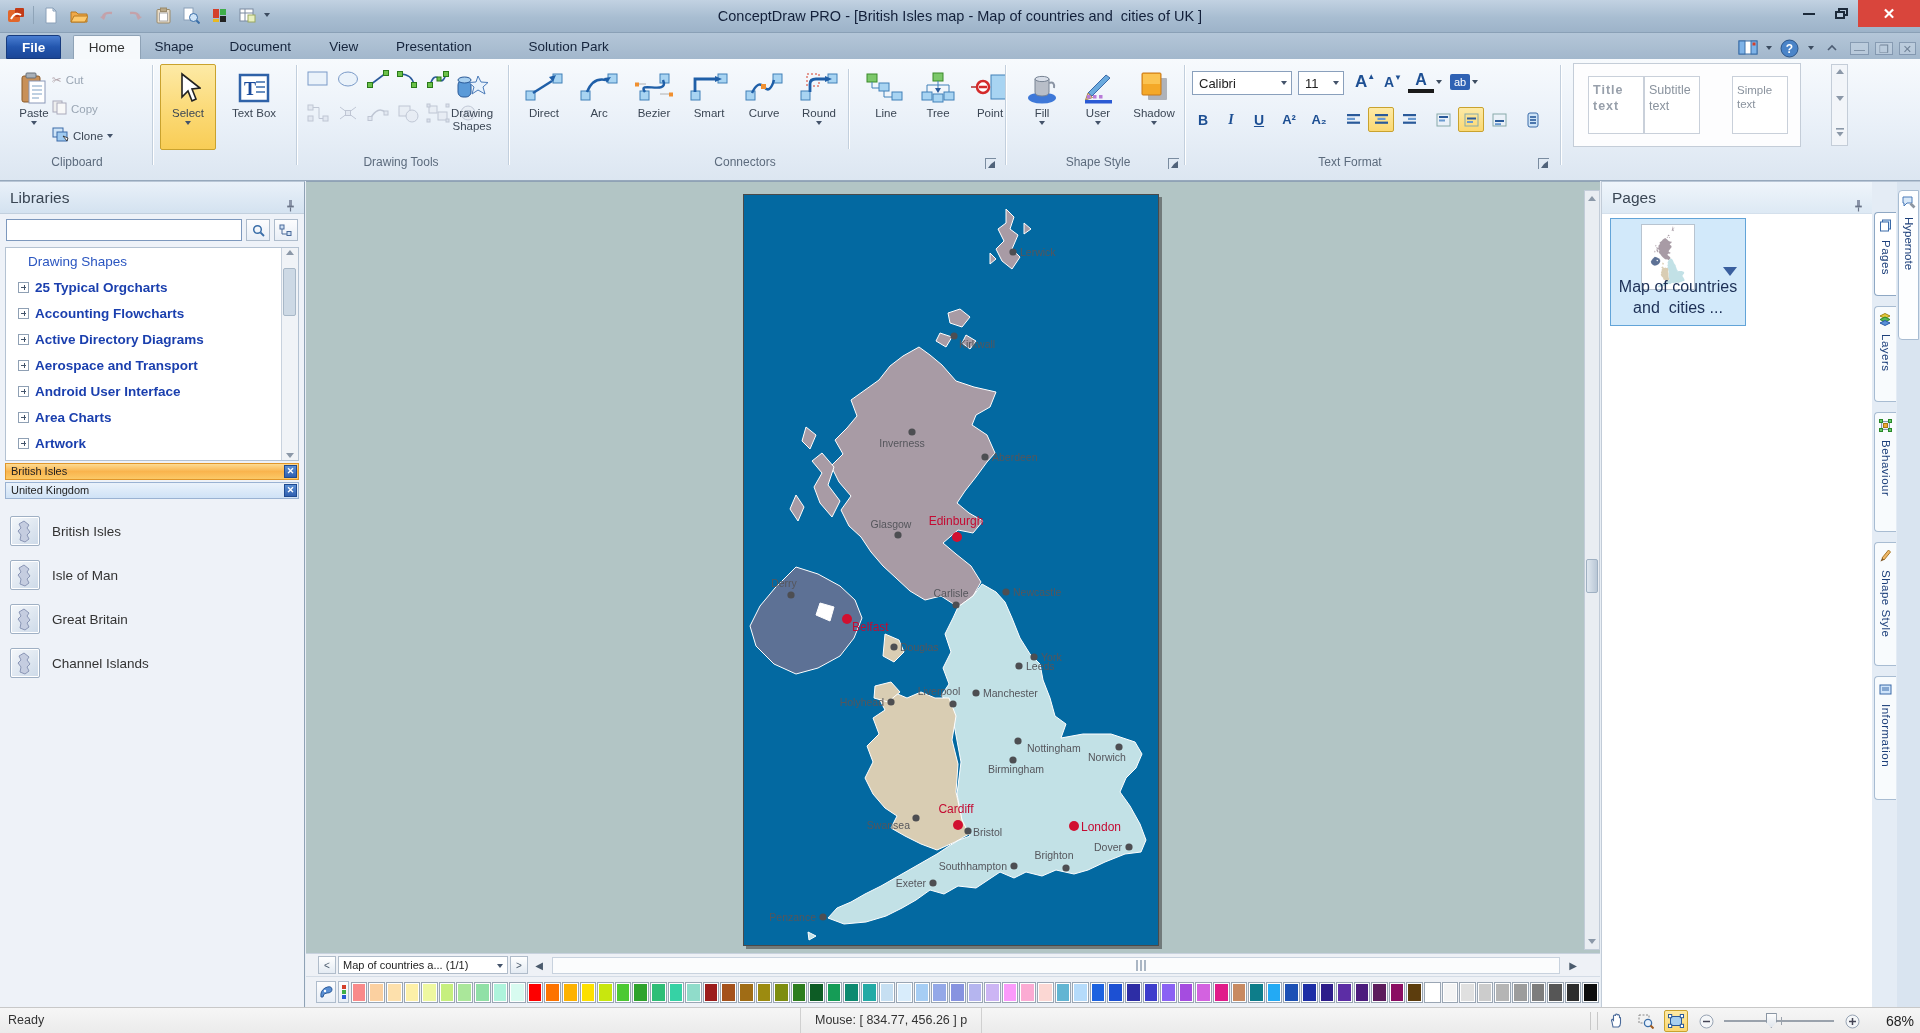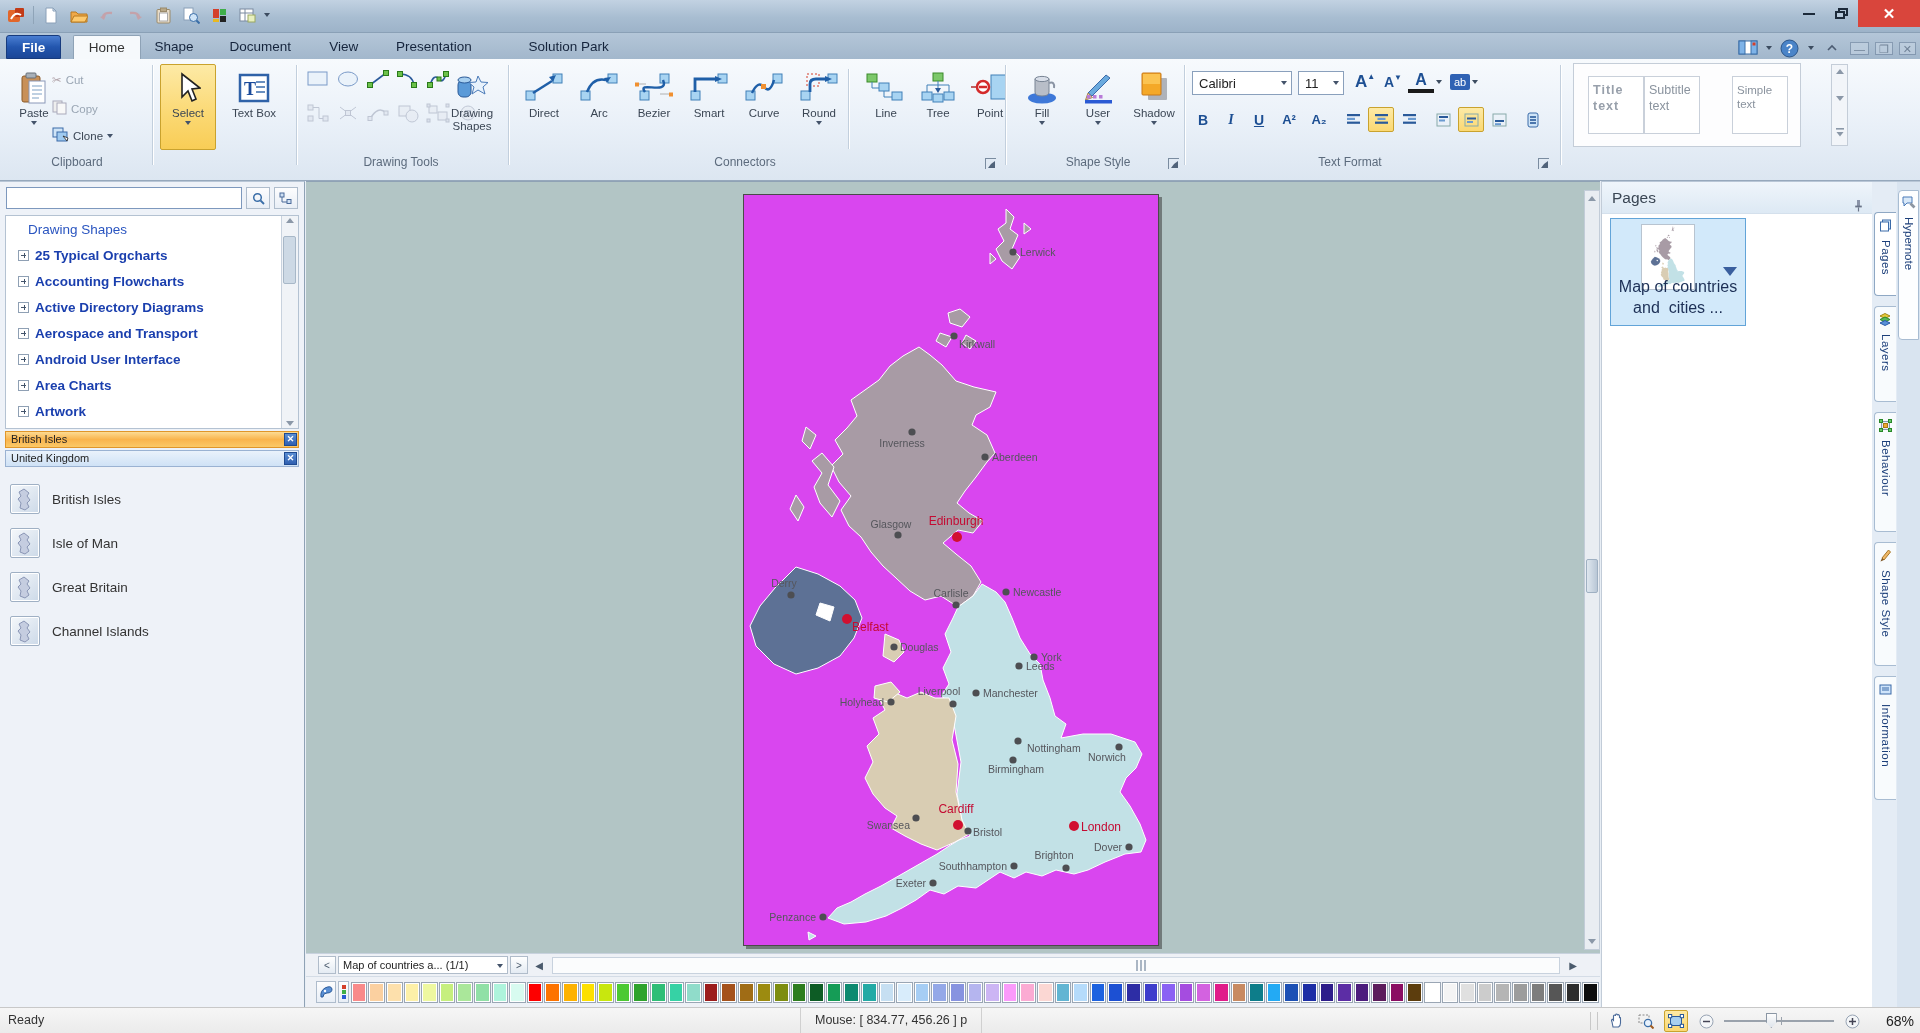--- a/index.html
+++ b/index.html
@@ -97,21 +97,21 @@
   .solbar.sel { background:linear-gradient(#fddb93,#f9b44d 50%,#fbc967); border-color:#e0962a; }
   .solbar .x { position:absolute; right:1px; top:1px; width:13px; height:13px; background:linear-gradient(#5b8fd4,#2f5fb0);
     border:1px solid #1f4a90; color:#fff; font-size:9px; line-height:11px; text-align:center; font-weight:bold; }
   .libitems { padding:10px 0 0 10px; }
   .libitem { display:flex; align-items:center; gap:12px; height:44px; font-size:13.5px; color:#333; }
   .libicon { width:30px; height:30px; border:1px solid #9fb0c4; border-radius:2px;
     background:linear-gradient(135deg,#f5f8fb,#ccd9e8); box-shadow:inset 0 0 0 1px #fff; display:flex; align-items:center; justify-content:center; }
 
   
   .canvas { position:absolute; left:306px; top:181px; width:1294px; bottom:26px; background:#b2c5c5; border-top:1px solid #8fa2b5; }
-  .page { position:absolute; left:437px; top:12px; width:416px; height:752px; background:#d946ef; border:1px solid #4a4a4a;
+  .page { position:absolute; left:437px; top:12px; width:416px; height:752px; background:#0369a1; border:1px solid #4a4a4a;
     box-shadow:3px 3px 0 rgba(60,60,60,.55); }
   .page svg { display:block; }
   .city-label { font-family:"Liberation Sans",sans-serif; font-size:10.5px; fill:#55565c; }
   .city-label.cap { font-size:12px; fill:#c40a32; }
   .vscroll { position:absolute; right:0; top:8px; width:16px; height:760px; background:#e9edf2; border:1px solid #c2ccd8; }
   .vthumb { position:absolute; left:1px; top:368px; width:12px; height:34px; background:linear-gradient(90deg,#dfe7ef,#b9c7d6); border:1px solid #9fb0c2; border-radius:2px; }
   .arrowbox { position:absolute; left:0; width:14px; height:15px; display:flex; align-items:center; justify-content:center; }
   .navrow { position:absolute; left:0; bottom:31px; width:1294px; height:23px; background:#eef1f6; border-top:1px solid #c8d2de;
     display:flex; align-items:center; padding-left:12px; gap:2px; }
   .navbtn { width:18px; height:18px; border:1px solid #b0bcca; background:linear-gradient(#fff,#e4ebf3);
@@ -231,20 +231,21 @@
         <span class="qat-btn">
           <svg width="17" height="15">
             <rect x="1" y="1" width="13" height="12" fill="#fff" stroke="#7a8aa0"></rect>
             <line x1="1" y1="5" x2="14" y2="5" stroke="#7a8aa0"></line>
             <line x1="6" y1="1" x2="6" y2="13" stroke="#7a8aa0"></line>
             <rect x="9" y="7" width="7" height="7" fill="#e8f0c0" stroke="#9aa860"></rect>
           </svg>
         </span>
         <span class="mini-caret"></span>
       </div>
+    <div class="win-title">ConceptDraw PRO - [British Isles map - Map of countries and  cities of UK ]</div>
     <div class="win-controls">
       <div class="win-btn">
           <div class="bar"></div>
         </div>
       <div class="win-btn">
           <div class="boxes">
             <i></i>
             <i></i>
           </div>
         </div>
@@ -686,20 +687,28 @@
       <span class="tri-up"></span>
       <span class="tri-dn"></span>
       <span><svg width="10" height="9">
             <rect x="1" y="0" width="8" height="1.6" fill="#8b98a8"></rect>
             <path d="M1.5 4 h7 l-3.5 4.5 z" fill="#8b98a8"></path>
           </svg></span>
     </div>
   </div>
 
   <div class="libraries">
+    <div class="lib-head">
+      <span>Libraries</span>
+      <span class="pinbox"><svg width="11" height="13">
+            <rect x="4" y="1" width="3" height="6" fill="#8a94a8"></rect>
+            <rect x="2.2" y="6.6" width="6.6" height="1.8" fill="#6a7488"></rect>
+            <line x1="5.5" y1="8.4" x2="5.5" y2="12.5" stroke="#6a7488" stroke-width="1.2"></line>
+          </svg></span>
+    </div>
     <div class="searchrow">
       <input placeholder="" style="">
       <span class="sq-btn">
           <svg width="13" height="13">
             <circle cx="5.5" cy="5.5" r="3.8" fill="none" stroke="#3a6ea8" stroke-width="1.5"></circle>
             <line x1="8.5" y1="8.5" x2="12" y2="12" stroke="#3a6ea8" stroke-width="1.8"></line>
           </svg>
         </span>
       <span class="sq-btn">
           <svg width="14" height="12">

